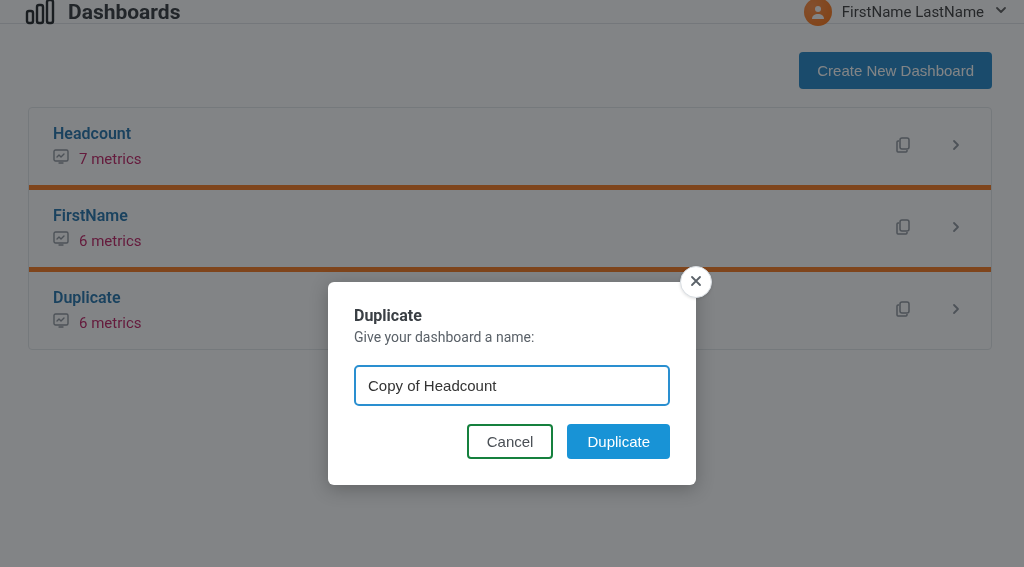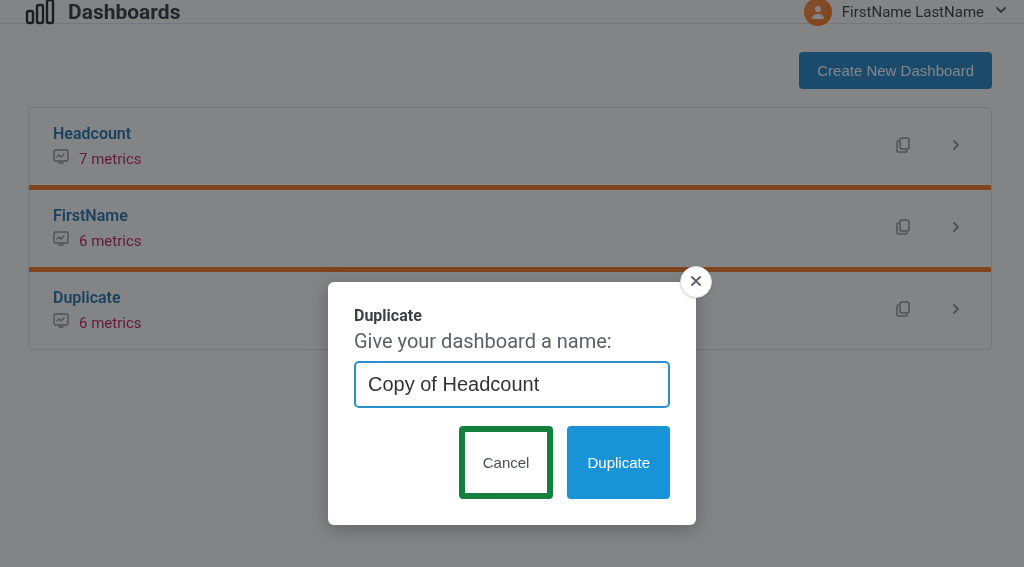--- a/index.html
+++ b/index.html
@@ -47,29 +47,29 @@
     background: #fff; border-radius: 6px; box-shadow: 0 4px 18px rgba(0,0,0,0.25);
     padding: 24px 26px 26px 26px;
   }
   .modal-close {
     position: absolute; top: -16px; right: -16px; width: 32px; height: 32px;
     border-radius: 50%; background: #fff; border: 1px solid #d8dde2;
     display: flex; align-items: center; justify-content: center; cursor: pointer;
     box-shadow: 0 1px 3px rgba(0,0,0,0.12); color: #5a6168;
   }
   .modal-title { font-size: 16px; font-weight: 700; color: #3a3f44; margin-bottom: 4px; }
-  .modal-sub { font-size: 20px; color: #5a6168; margin-bottom: 8px; }
+  .modal-sub { font-size: 14px; color: #5a6168; margin-bottom: 20px; }
   .modal-input {
     width: 100%; border: 2px solid #2a8fd0; border-radius: 5px;
-    padding: 10px 12px; font-size: 20px; color: #333; outline: none;
+    padding: 10px 12px; font-size: 15px; color: #333; outline: none;
   }
   .modal-actions { display: flex; justify-content: flex-end; gap: 14px; margin-top: 18px; }
   .btn-default {
-    background: #fff; color: #4a4f55; border: 6px solid #15803d; border-radius: 4px;
-    padding: 22px 18px; font-size: 15px; cursor: pointer;
+    background: #fff; color: #4a4f55; border: 2px solid #15803d; border-radius: 4px;
+    padding: 5px 18px; font-size: 15px; cursor: pointer;
   }
   .btn-confirm {
     background: #1893d6; color: #fff; border: none; border-radius: 4px;
     padding: 9px 20px; font-size: 15px; cursor: pointer;
   }
 </style>
 </head>
 <body>
 
 <div class="header">

